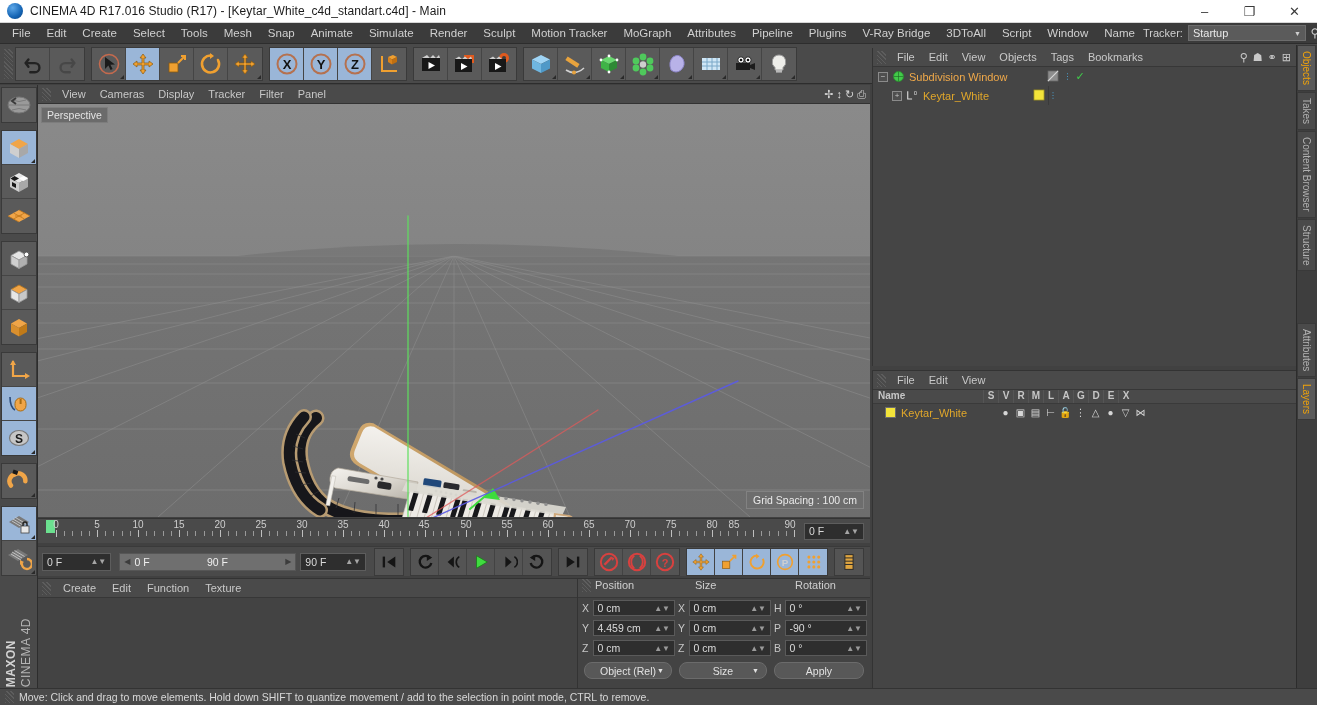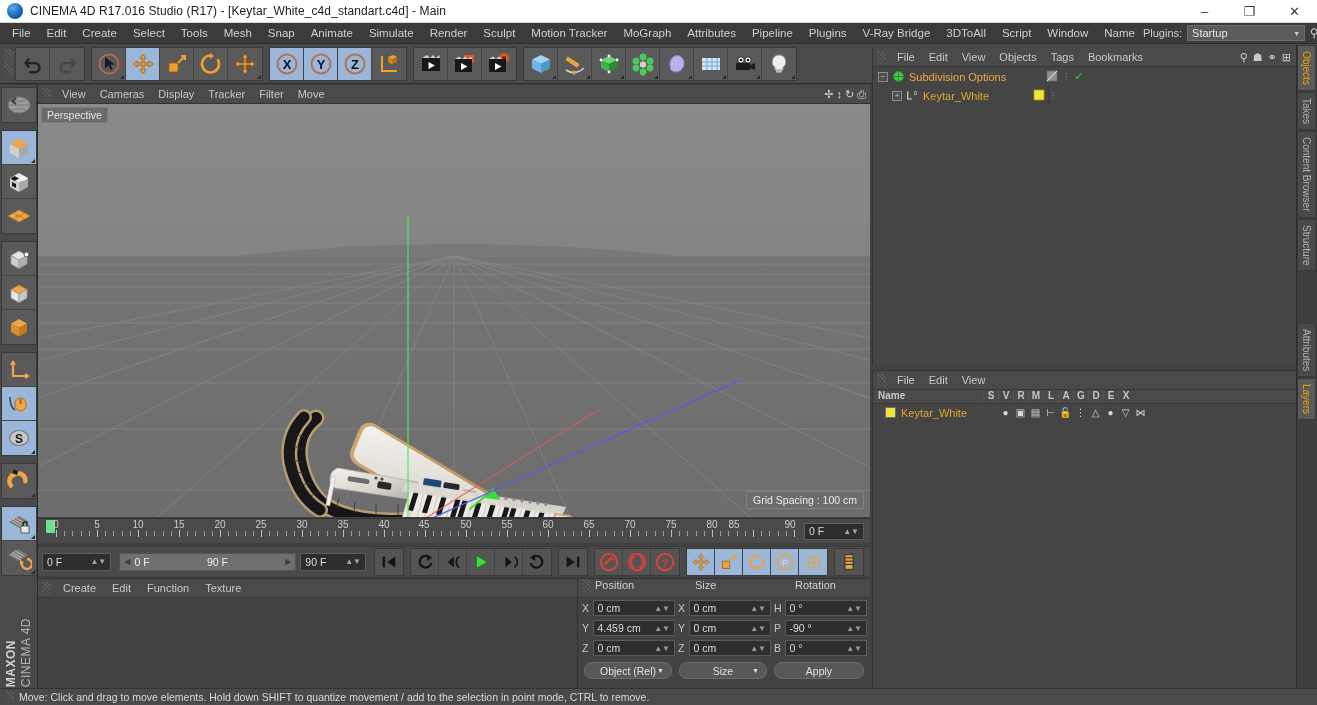--- a/index.html
+++ b/index.html
@@ -245,21 +245,21 @@
   <div class="mi">MoGraph</div>
   <div class="mi">Attributes</div>
   <div class="mi">Pipeline</div>
   <div class="mi">Plugins</div>
   <div class="mi">V-Ray Bridge</div>
   <div class="mi">3DToAll</div>
   <div class="mi">Script</div>
   <div class="mi">Window</div>
   <div class="mi">Name</div>
   <div id="layoutbox">
-    <span class="lbl">Plugins:</span>
+    <span class="lbl">Tracker:</span>
     <div id="layoutsel">
       <span>Startup</span>
       <span class="arw">▼</span>
     </div>
     <div id="searchico">⚲</div>
   </div>
 </div>
 
 <div id="toolbar">
   <div class="grip"></div>
@@ -569,21 +569,21 @@
 </div>
 
 <div id="viewportwrap">
   <div id="vpheader">
     <div class="dot"></div>
     <div class="mi">View</div>
     <div class="mi">Cameras</div>
     <div class="mi">Display</div>
     <div class="mi">Tracker</div>
     <div class="mi">Filter</div>
-    <div class="mi">Move</div>
+    <div class="mi">Panel</div>
     <div id="vpicons">
       <span>✢</span>
       <span>↕</span>
       <span>↻</span>
       <span>⎙</span>
     </div>
   </div>
 
   <div id="vpcanvas">
     <svg width="832" height="413" viewBox="0 0 832 413">
@@ -1159,21 +1159,21 @@
     <div id="objdivider"></div>
 
     <div class="orow">
       <div class="oexp">−</div>
       <div class="oico">
         <svg width="13" height="13" viewBox="0 0 14 14">
             <circle cx="7" cy="7" r="5.4" fill="#43c94a" stroke="#2b8a31" stroke-width="1"></circle>
             <path d="M2 7 H12 M7 2 V12" stroke="#1f6b25" stroke-width=".7"></path>
           </svg>
       </div>
-      <span class="oname sel">Subdivision Options</span>
+      <span class="oname sel">Subdivision Window</span>
       <div class="otags" style="margin-left:40px">
         <span>
           <svg width="12" height="12" viewBox="0 0 13 13">
               <rect x="1" y="1" width="11" height="11" fill="#8d8d8d" stroke="#5e5e5e" stroke-width=".8"></rect>
               <path d="M1 12 L12 1" stroke="#d8d8d8" stroke-width="1.2"></path>
             </svg>
         </span>
         <span style="color:#4ba6d8;font-size:8px;line-height:8px">⋮</span>
         <span style="color:#3fd04a;font-size:11px">✓</span>
       </div>

